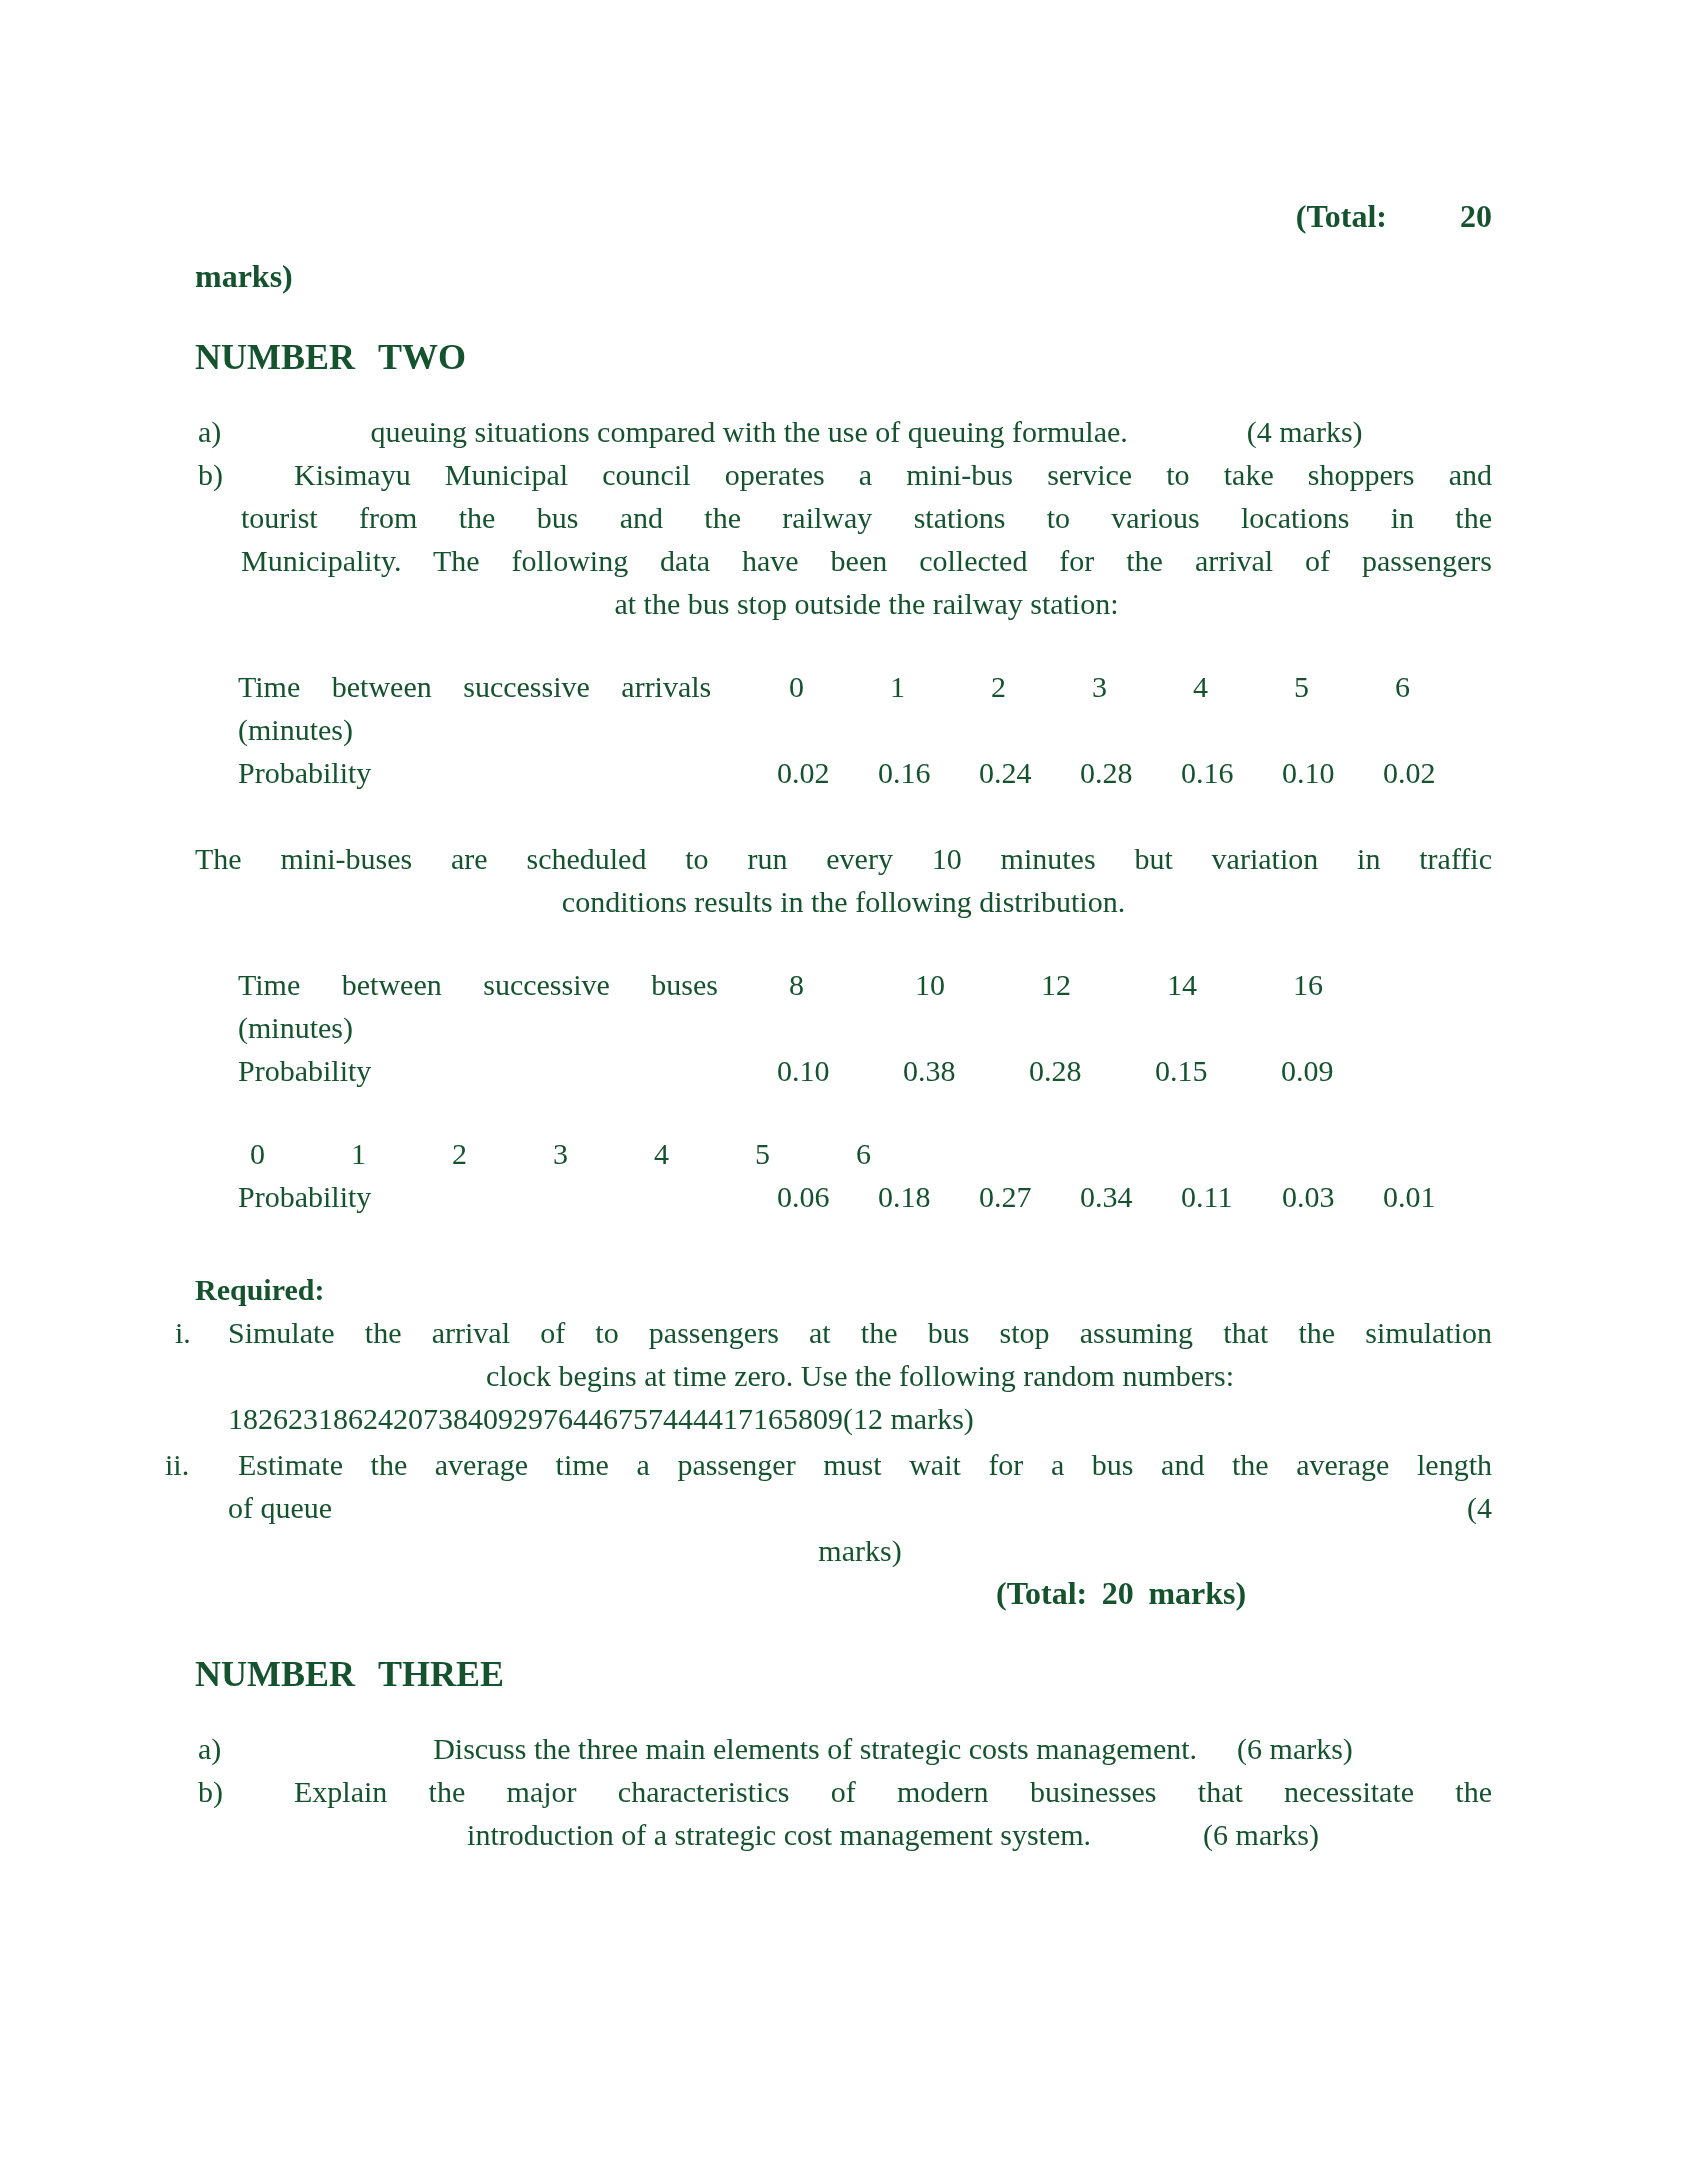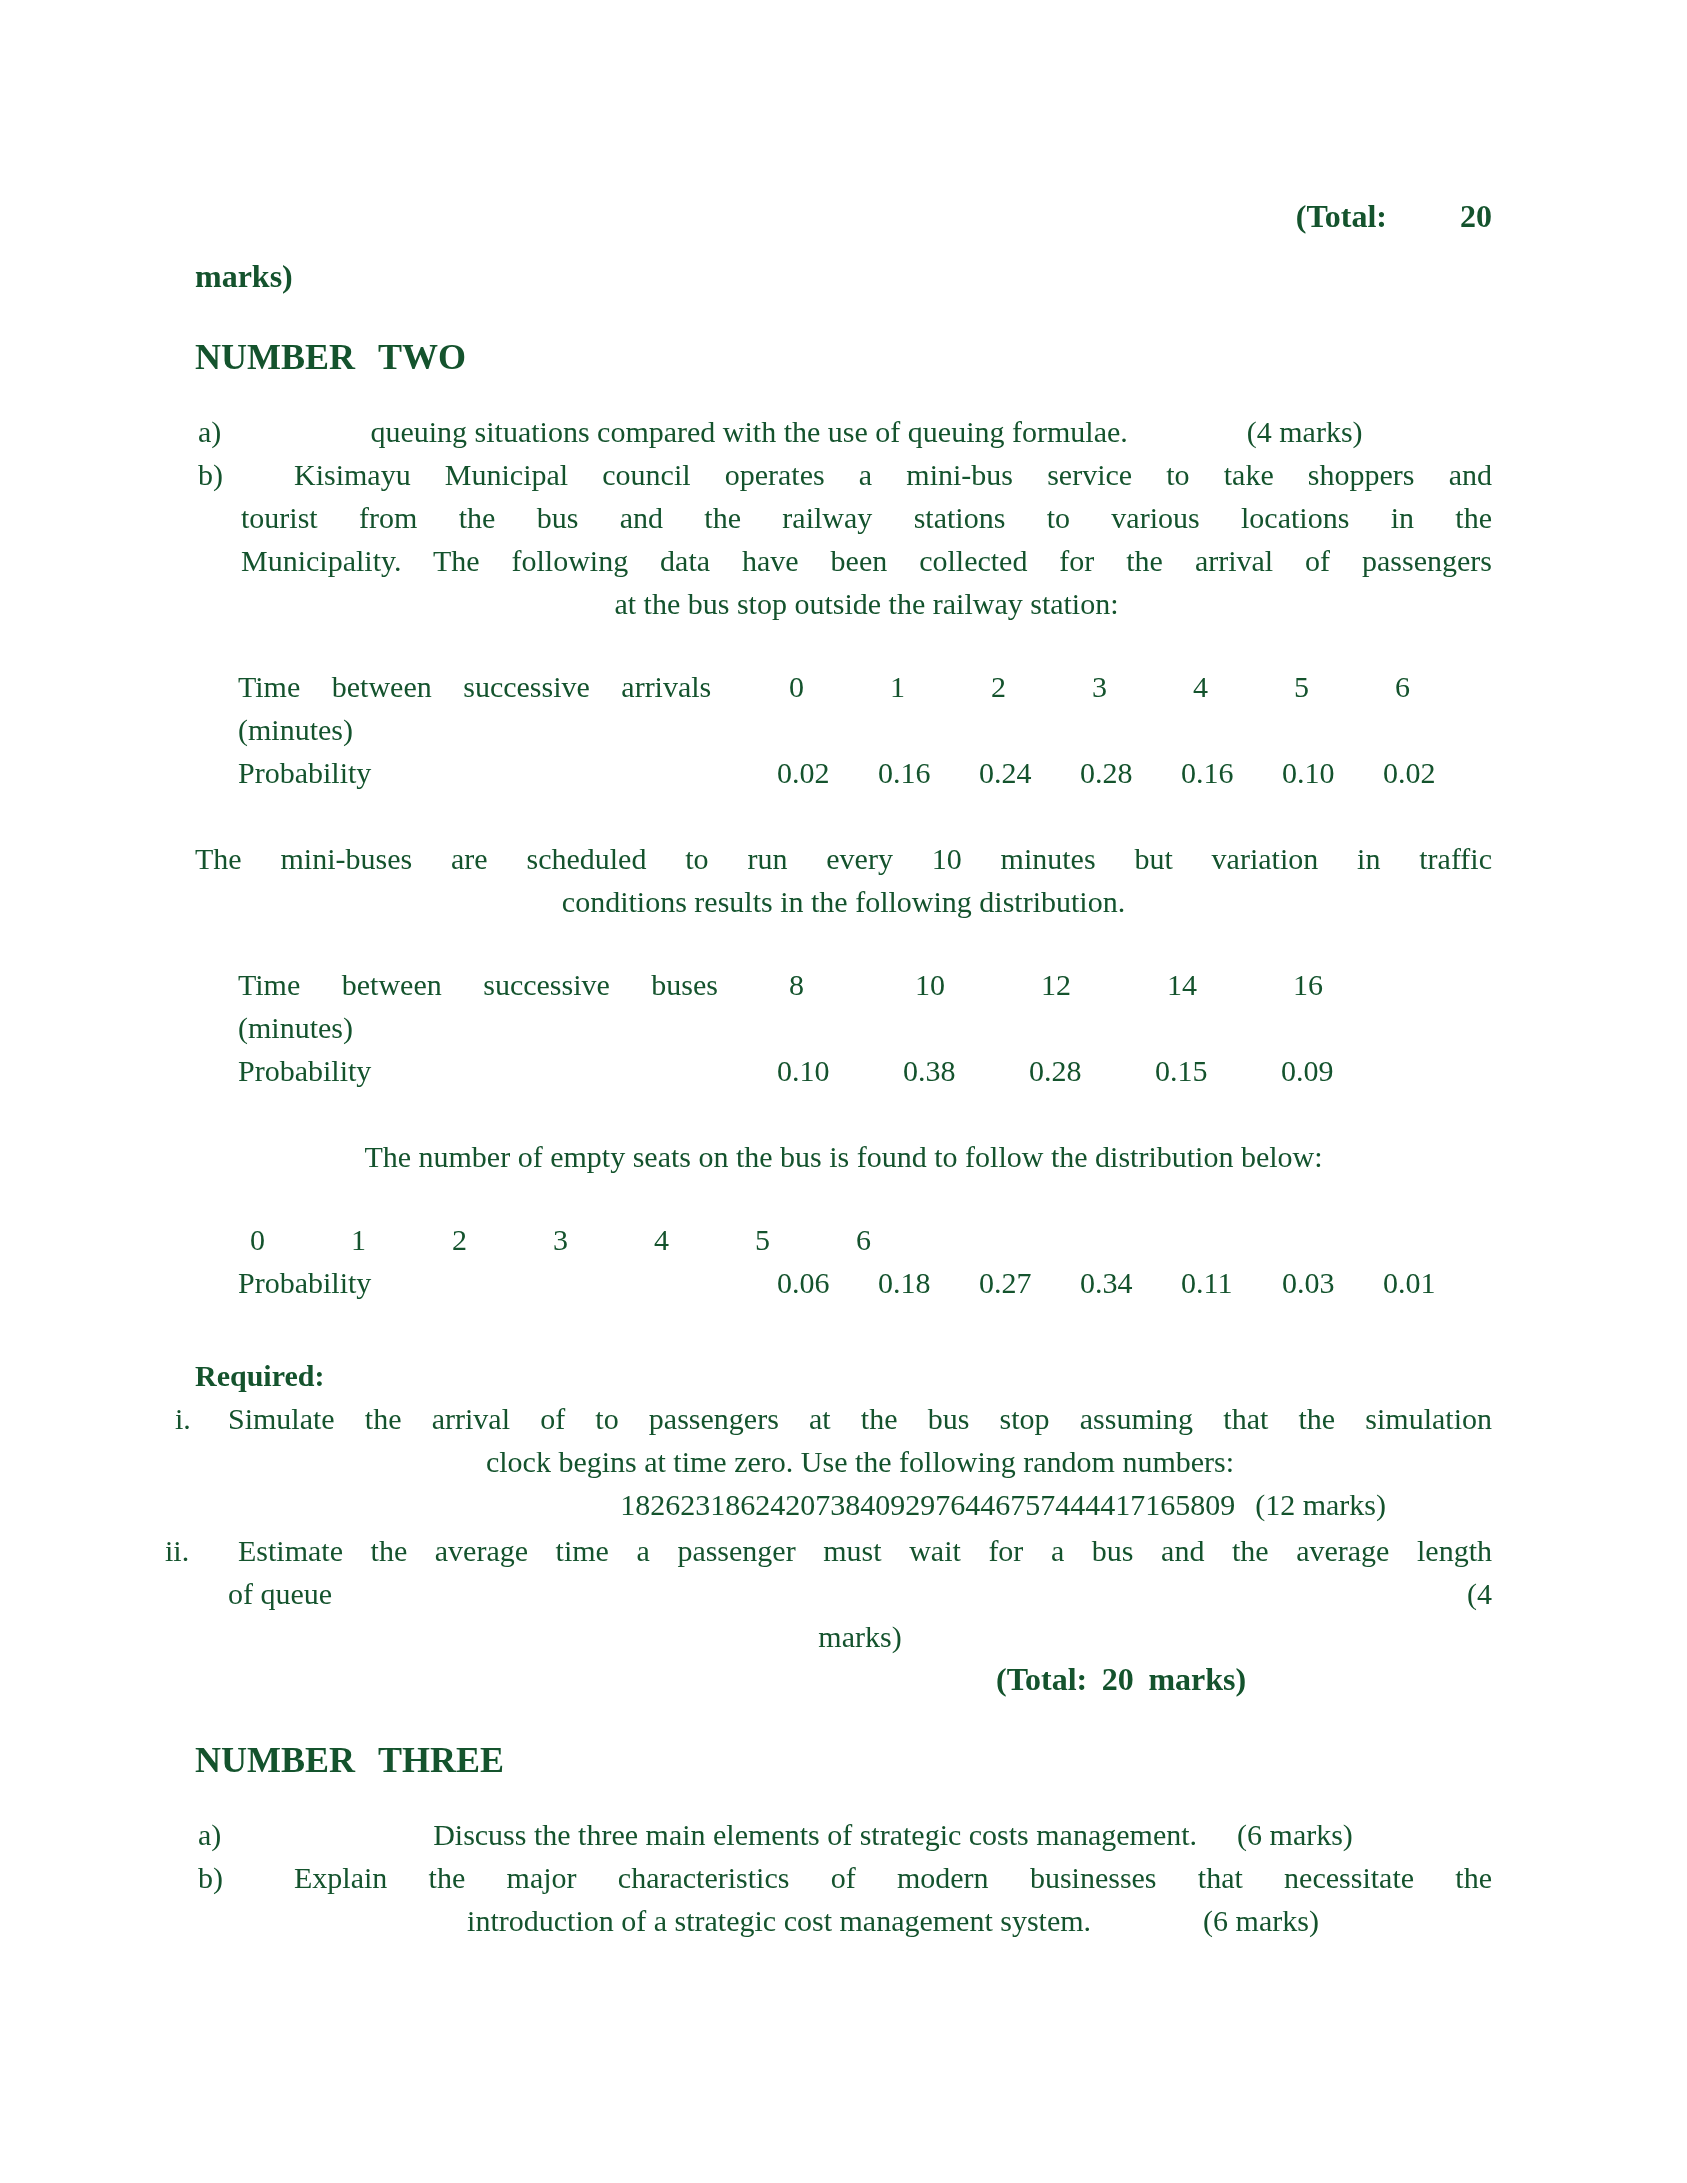--- a/index.html
+++ b/index.html
@@ -72,21 +72,21 @@
   .tlabel { width: 539px; flex-shrink: 0; }
   .ws36 { word-spacing: 24px; }
   .ws52 { word-spacing: 34px; }
   .tcell { flex-shrink: 0; box-sizing: border-box; }
   .w152 { width: 101px; }
   .w190 { width: 126px; }
   .intpad { padding-left: 12px; }
 
   .required { font-weight: bold; }
 
-  .numline { display: flex; justify-content: flex-end; padding-right: 106px; gap: 20px; }
+  .numline { display: flex; justify-content: flex-start; padding-right: 106px; }
   .flexline { display: flex; justify-content: space-between; }
 
   .total-mid {
     margin-left: 801px;
     font-weight: bold;
     font-size: 32px;
     word-spacing: 6.6px;
   }
 </style>
 </head>
@@ -161,21 +161,20 @@
     <div class="trow">
       <div class="tlabel">Probability</div>
       <div class="tcell w190">0.10</div>
       <div class="tcell w190">0.38</div>
       <div class="tcell w190">0.28</div>
       <div class="tcell w190">0.15</div>
       <div class="tcell w190">0.09</div>
     </div>
   </div>
 
-  <div class="plainline mt65">The number of empty seats on the bus is found to follow the distribution below:</div>
 
   <div class="dtable mt60">
     <div class="trow">
       <div class="tcell w152 intpad">0</div>
       <div class="tcell w152 intpad">1</div>
       <div class="tcell w152 intpad">2</div>
       <div class="tcell w152 intpad">3</div>
       <div class="tcell w152 intpad">4</div>
       <div class="tcell w152 intpad">5</div>
       <div class="tcell w152 intpad">6</div>

